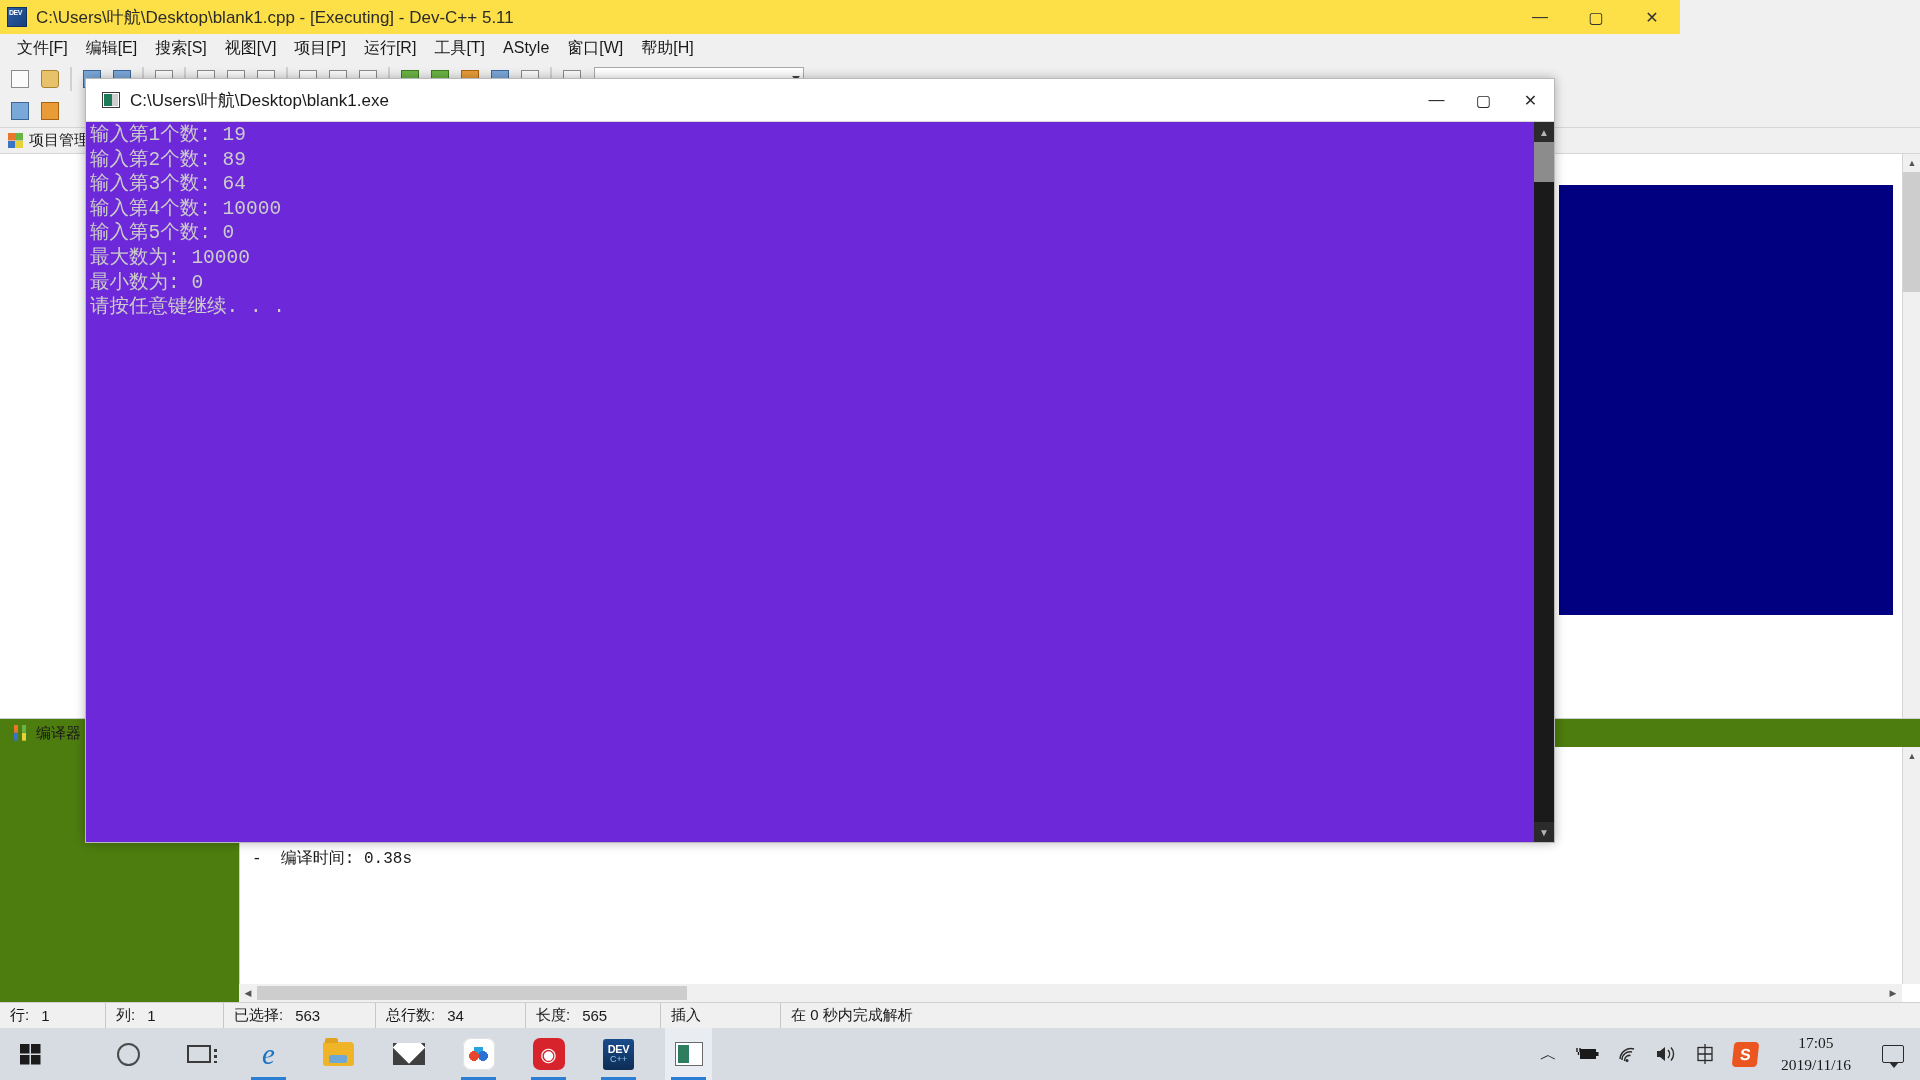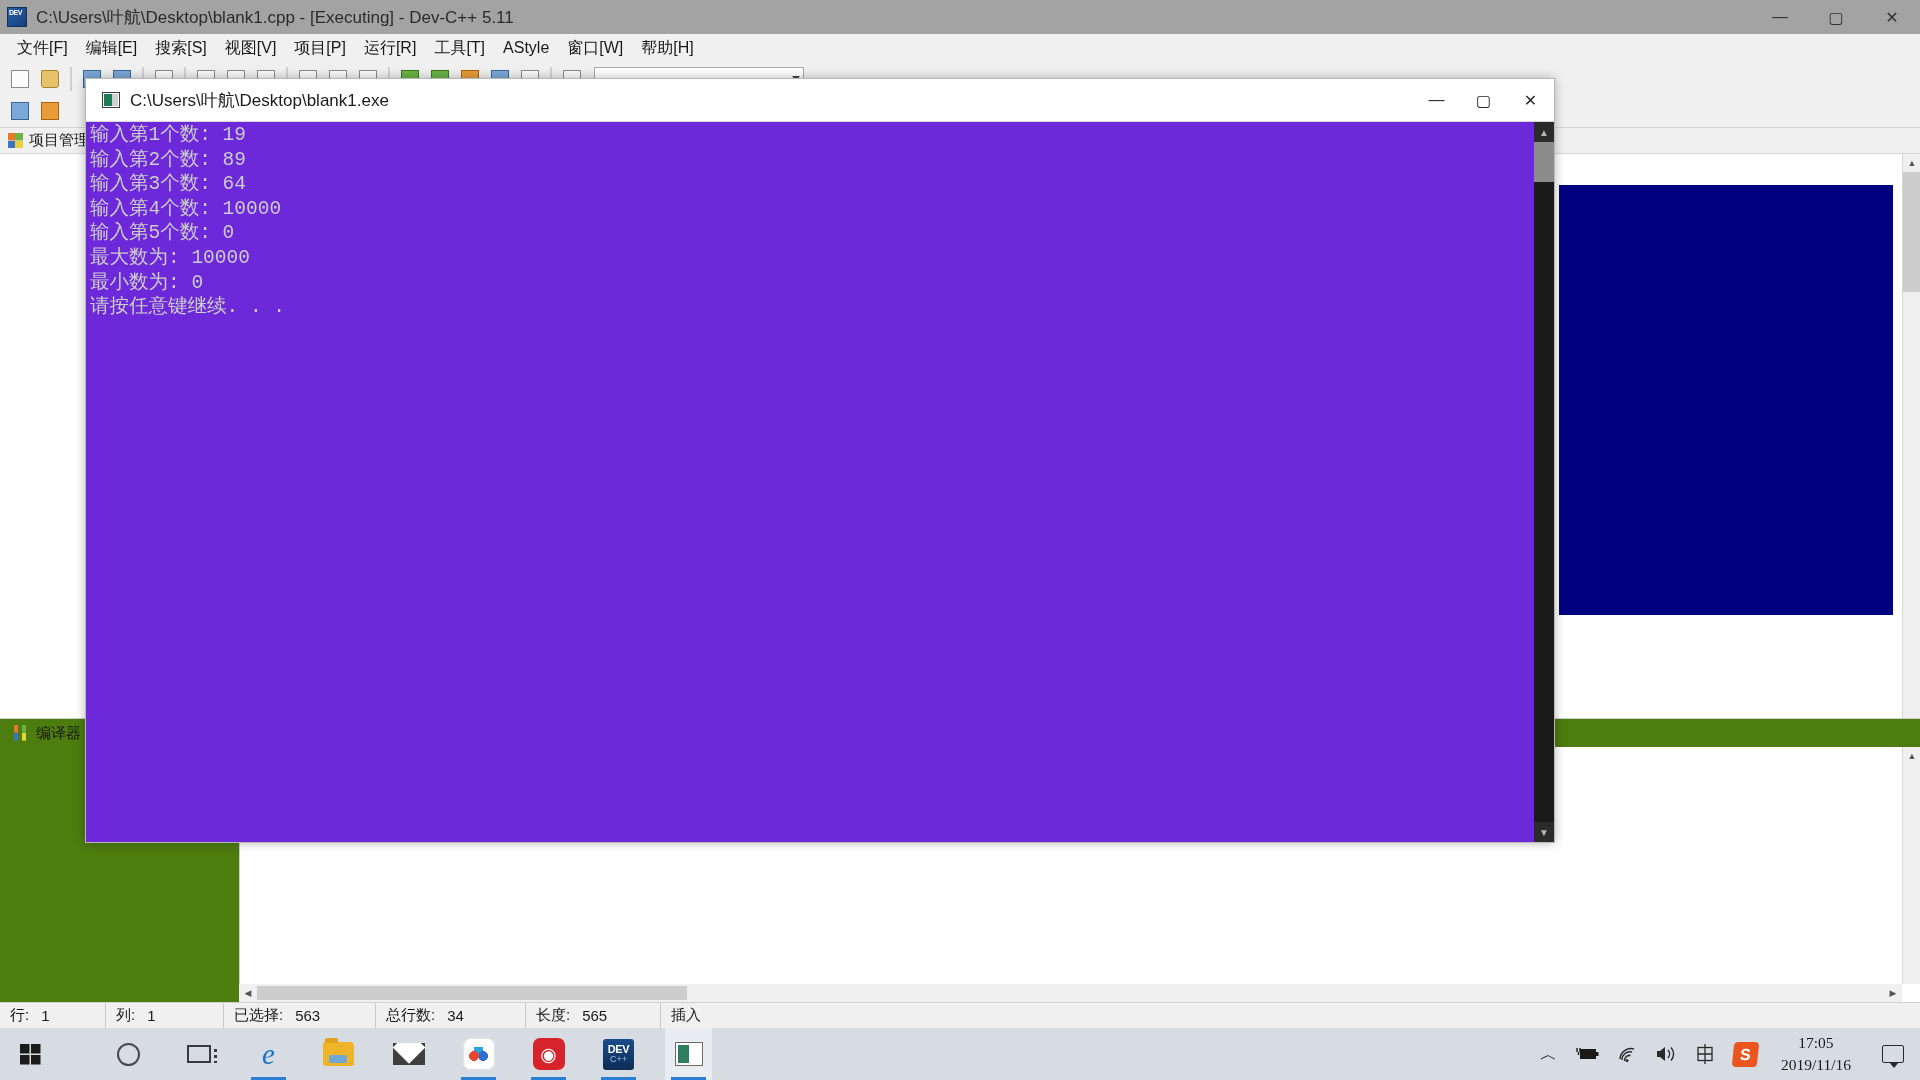--- a/index.html
+++ b/index.html
@@ -10,22 +10,22 @@
     font-family: "Liberation Sans", "DejaVu Sans", sans-serif;
     background: #ffffff;
   }
 
   #root { position: relative; width: 1920px; height: 1080px; }
 
   
   .ide { position: absolute; inset: 0; background: #f0f0f0; }
 
   .ide-titlebar {
-    position: absolute; left: 0; top: 0; width: 1920px; height: 34px;
-    background: #a3a3a3;
+    position: absolute; left: 0; top: 0; width: 1680px; height: 34px;
+    background: #fde047;
     display: flex; align-items: center;
   }
   .ide-title-icon {
     width: 20px; height: 20px; margin-left: 7px; margin-right: 9px;
     background: linear-gradient(135deg,#2a5fa8 0%, #17407a 100%);
     border: 1px solid #12305c; position: relative; flex: 0 0 auto;
   }
   .ide-title-icon::after {
     content: "DEV"; position: absolute; left: 1px; top: 1px;
     font-size: 7px; color: #fff; font-weight: bold; letter-spacing: -0.5px;
@@ -468,20 +468,21 @@
       <div class="bp-tabrow">
         <span class="bp-tab-icon"></span>
         <span>编译器</span>
       </div>
 
 
       <div class="bp-right">
         <div class="log">-  警告: 0</div>
         <div class="log">-  输出文件名: C:\Users\叶航\Desktop\blank1.exe</div>
         <div class="log">-  输出大小: 128.7724609375 KiB</div>
+        <div class="log">-  编译时间: 0.38s</div>
       </div>
 
       <div class="bp-vscroll">
         <div class="scroll-arrow">▲</div>
       </div>
 
       <div class="bp-hscroll">
         <div class="hs-arrow">◀</div>
         <div class="hs-thumb" style="width:430px;"></div>
         <div class="hs-arrow" style="margin-left:auto;">▶</div>
@@ -504,20 +505,23 @@
       <div class="sb-cell" style="width:150px;">
         <span class="sb-label">总行数:</span>
         <span class="sb-val">34</span>
       </div>
       <div class="sb-cell" style="width:135px;">
         <span class="sb-label">长度:</span>
         <span class="sb-val">565</span>
       </div>
       <div class="sb-cell" style="width:120px;">
         <span class="sb-label">插入</span>
+      </div>
+      <div class="sb-cell" style="flex:1;">
+        <span class="sb-label">在 0 秒内完成解析</span>
       </div>
     </div>
   </div>
 
   <div class="console">
     <div class="console-title">
       <div class="console-ico"></div>
       <div class="console-title-text">C:\Users\叶航\Desktop\blank1.exe</div>
       <div class="console-btns">
         <div class="console-btn">—</div>

